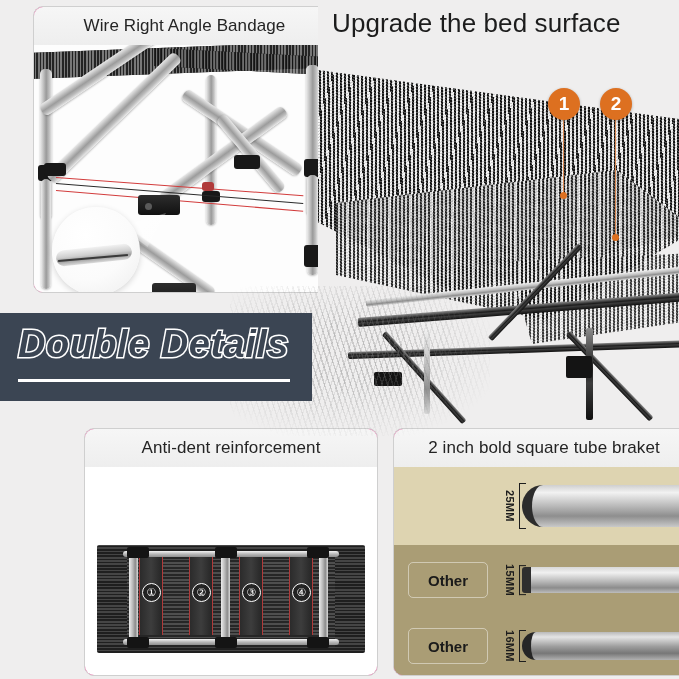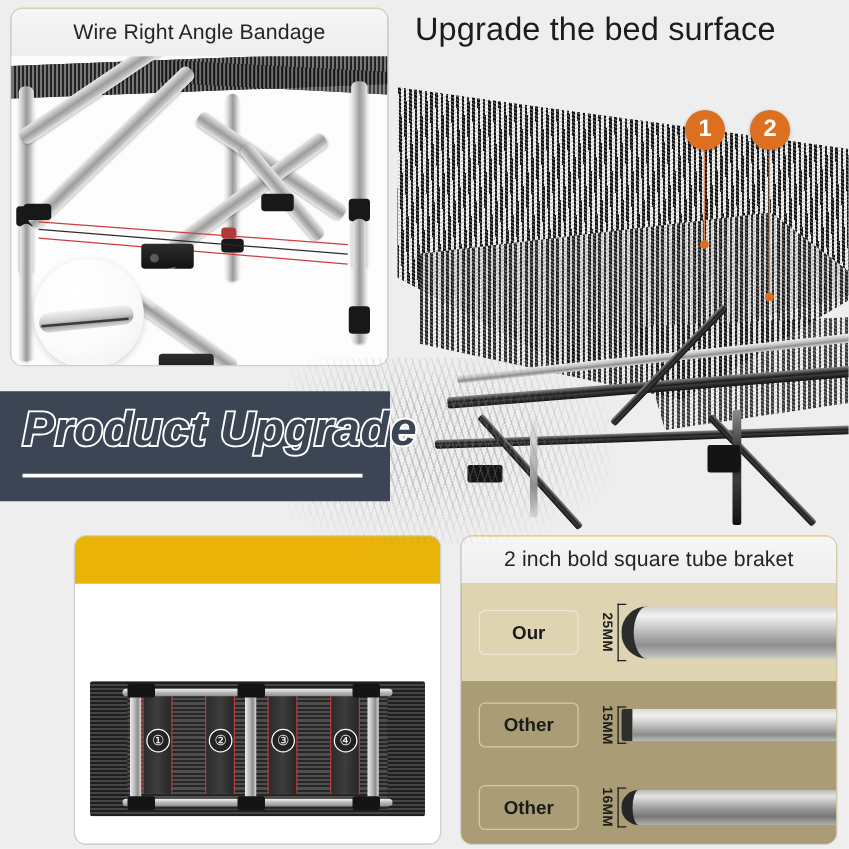--- a/index.html
+++ b/index.html
@@ -12,25 +12,26 @@
     height: 679px;
     position: relative;
     overflow: hidden;
     font-family: "Liberation Sans", sans-serif;
     background: #efeeee;
   }
 
   
   .panel {
     position: absolute;
-    background: #eab308;
+    background: #ec4899;
     border: 1.5px solid #cfcfcf;
     border-radius: 10px;
     overflow: hidden;
     box-sizing: border-box;
+    margin-left: 25px;
   }
   .panel-header {
     height: 38px;
     background: linear-gradient(#f6f6f6, #eeeeee);
     border-bottom: 1px solid #e2e2e2;
     display: flex;
     align-items: center;
     justify-content: center;
     color: #242424;
     font-size: 17px;
@@ -497,25 +498,26 @@
   <div class="callout-line" style="left:297px; top:108px; height:130px;"></div>
   <div class="callout-dot" style="left:294px; top:234px;"></div>
   <div class="callout" style="left:282px; top:88px;">
     <span>2</span>
   </div>
 </div>
 
 <div class="bg-wash"></div>
 
 <div id="banner">
-  <div class="banner-title">Product Upgrade</div>
+  <div class="banner-title">Double Details</div>
   <div class="banner-rule"></div>
 </div>
 
 <div class="panel" id="panel-antident">
+  <div class="panel-header">Anti-dent reinforcement</div>
   <div class="panel-body">
     <div class="mat">
       <div class="mat-inner"></div>
 
       <div class="rib" style="left:42px;"></div>
       <div class="rib" style="left:92px;"></div>
       <div class="rib" style="left:142px;"></div>
       <div class="rib" style="left:192px;"></div>
 
       <div class="rib-num" style="left:45px;">
@@ -546,21 +548,20 @@
       <div class="mat-leg" style="left:222px; top:8px;"></div>
     </div>
   </div>
 </div>
 
 <div class="panel" id="panel-tube">
   <div class="panel-header">2 inch bold square tube braket</div>
   <div class="panel-body">
 
     <div class="tube-row ours">
-      <div class="row-label">Our</div>
       <div class="dim">
         <span class="dim-text">25MM</span>
         <span class="dim-bracket" style="height:46px;"></span>
       </div>
       <div class="tube-shape tube-round-big"></div>
     </div>
 
     <div class="tube-row other">
       <div class="row-label">Other</div>
       <div class="dim">

